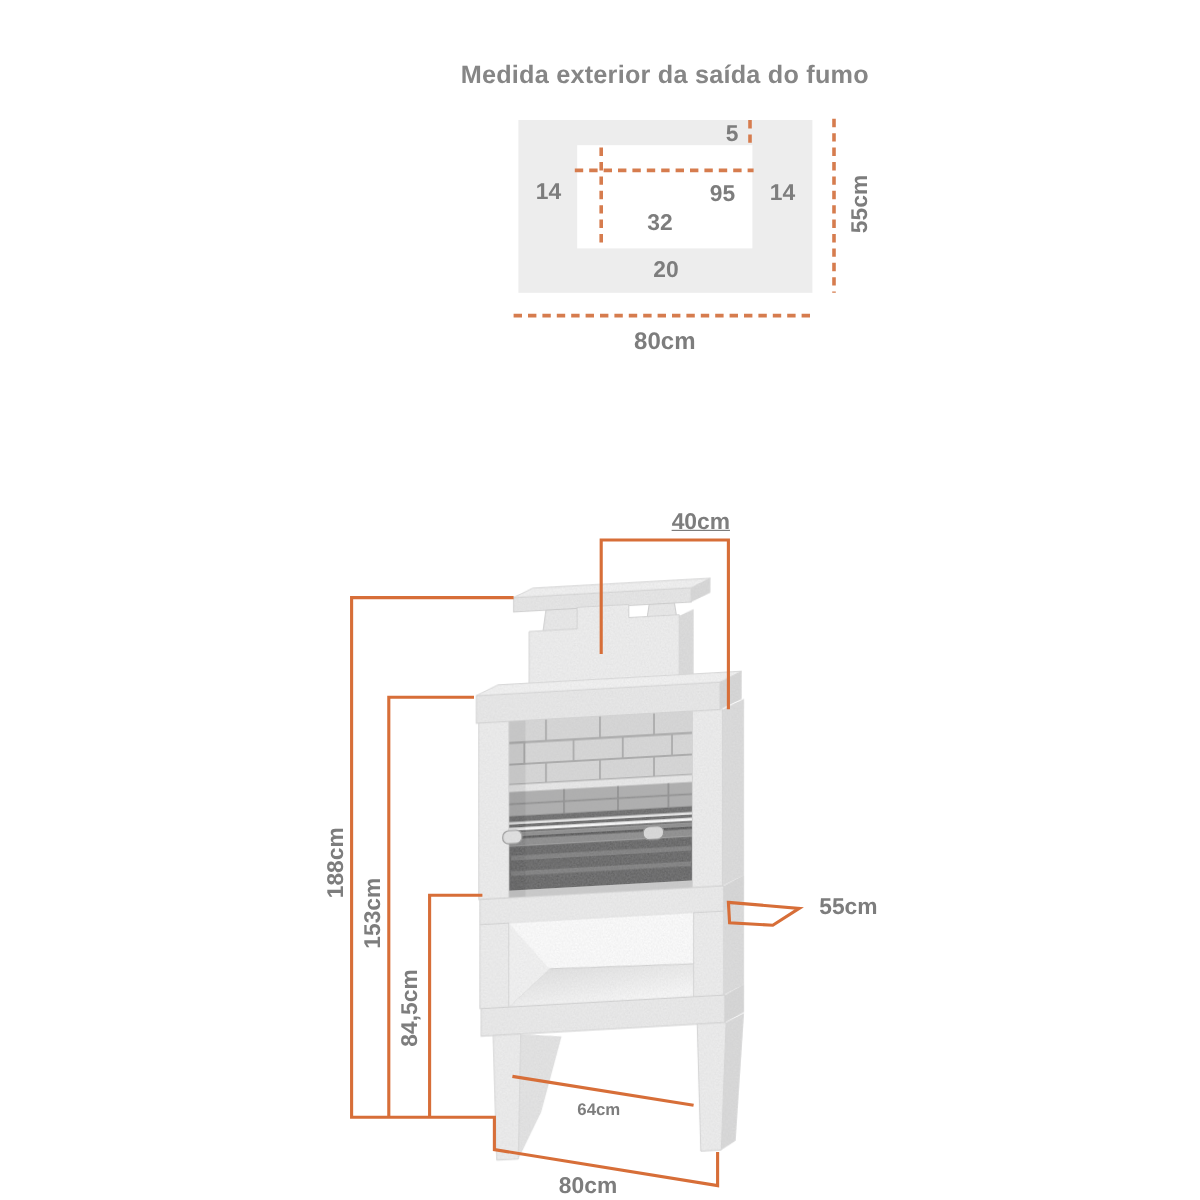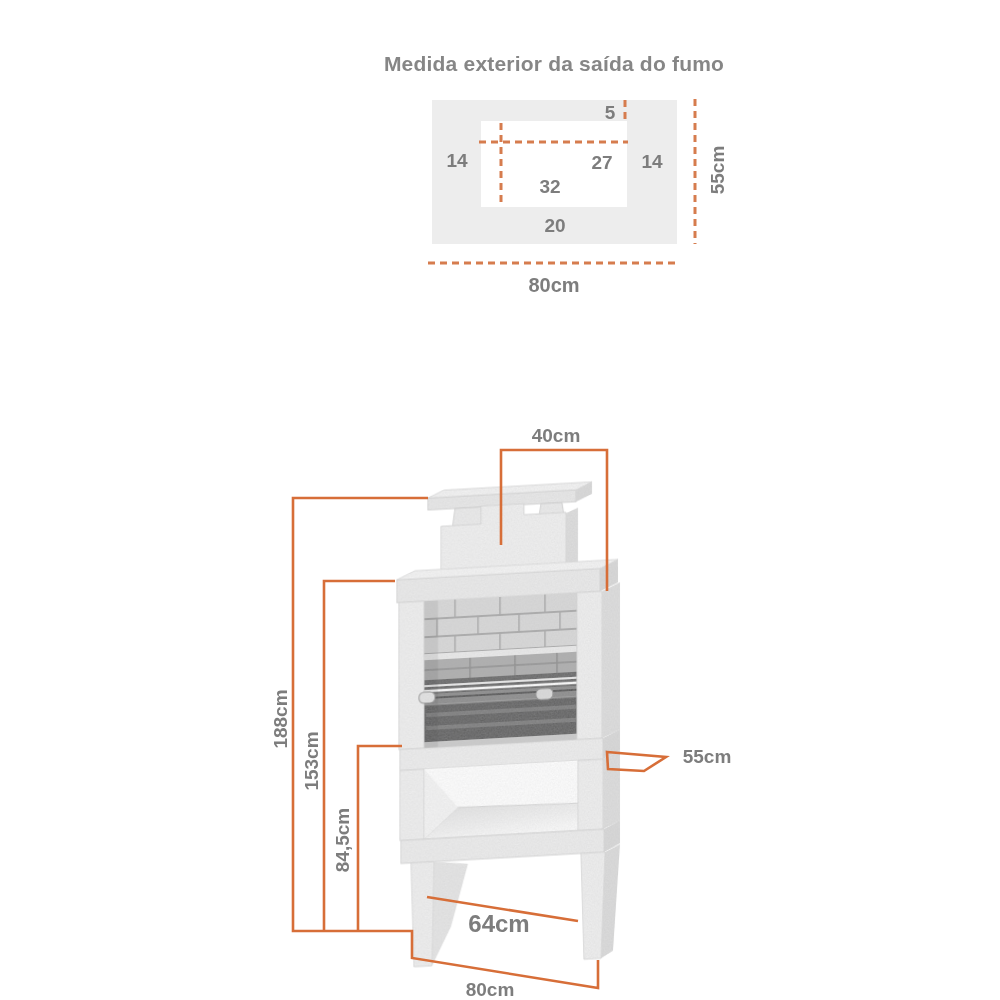--- a/index.html
+++ b/index.html
@@ -15,21 +15,21 @@
     margin-top:28px;
   }
   .stage svg{position:absolute;left:0;top:0;}
   .lbl{
     position:absolute;font-weight:bold;color:var(--label);
     transform:translate(-50%,-50%);white-space:nowrap;font-size:19px;line-height:1;
   }
   .lbl.rot{transform:translate(-50%,-50%) rotate(-90deg);}
   .lbl.title{font-size:21px;color:#868686;letter-spacing:.2px;}
   .lbl.fs20{font-size:20px;}
-  .lbl.fs18{font-size:24px;}
+  .lbl.fs18{font-size:14px;}
   .dash{stroke:var(--orange-dash);stroke-width:3;fill:none;stroke-dasharray:7 5;}
   .dim{stroke:var(--orange);stroke-width:2.6;fill:none;stroke-linejoin:miter;}
   .panel{fill:var(--panel);}
 </style>
 </head>
 <body>
 
 <div class="stage">
 
   <svg width="1000" height="1000" viewBox="0 0 1000 1000">
@@ -133,27 +133,27 @@
         <path class="dim" d="M427,869 L578,893"></path>
         <path class="dim" d="M607,724 L666,729 L644,743 L608,741 Z"></path>
       </g>
     </g>
   </svg>
 
   <div class="lbl title" style="left:554px;top:35px;">Medida exterior da saída do fumo</div>
 
   <div class="lbl" style="left:610px;top:84px;">5</div>
   <div class="lbl" style="left:457px;top:132px;">14</div>
-  <div class="lbl" style="left:602px;top:134px;">27</div>
+  <div class="lbl" style="left:602px;top:134px;">95</div>
   <div class="lbl" style="left:652px;top:133px;">14</div>
   <div class="lbl" style="left:550px;top:158px;">32</div>
   <div class="lbl" style="left:555px;top:197px;">20</div>
   <div class="lbl rot" style="left:717px;top:142px;">55cm</div>
   <div class="lbl fs20" style="left:554px;top:257px;">80cm</div>
 
-  <div class="lbl" style="left:556px;top:407px;">40cm</div>
+  <div class="lbl" style="left:584px;top:407px;text-decoration:underline;">40cm</div>
   <div class="lbl rot" style="left:280px;top:691px;">188cm</div>
   <div class="lbl rot" style="left:311px;top:733px;">153cm</div>
   <div class="lbl rot" style="left:342px;top:812px;">84,5cm</div>
   <div class="lbl" style="left:707px;top:728px;">55cm</div>
   <div class="lbl fs18" style="left:499px;top:896px;">64cm</div>
   <div class="lbl" style="left:490px;top:961px;">80cm</div>
 </div>
 
 </body></html>

